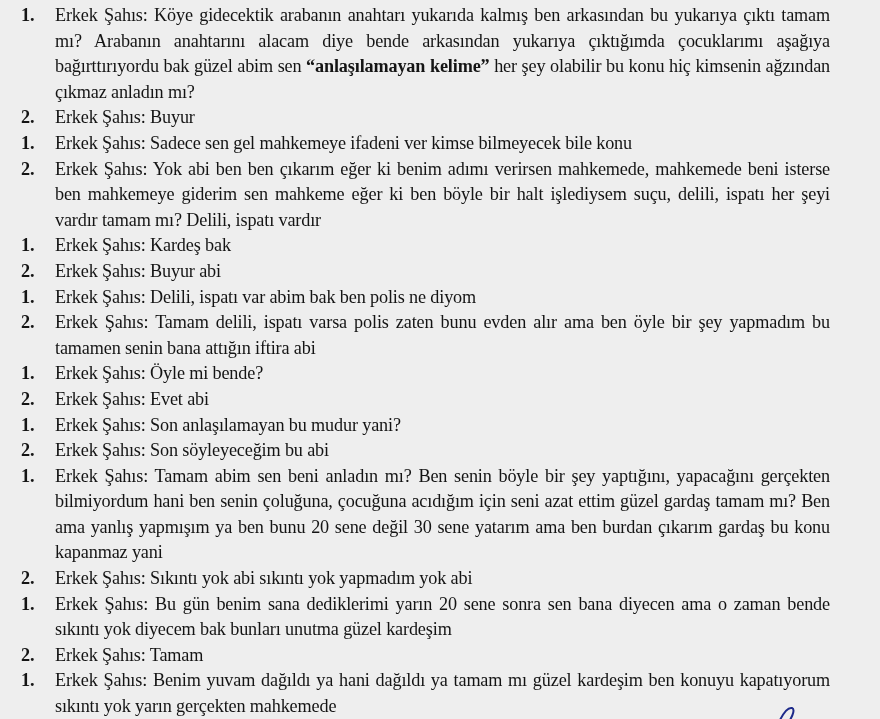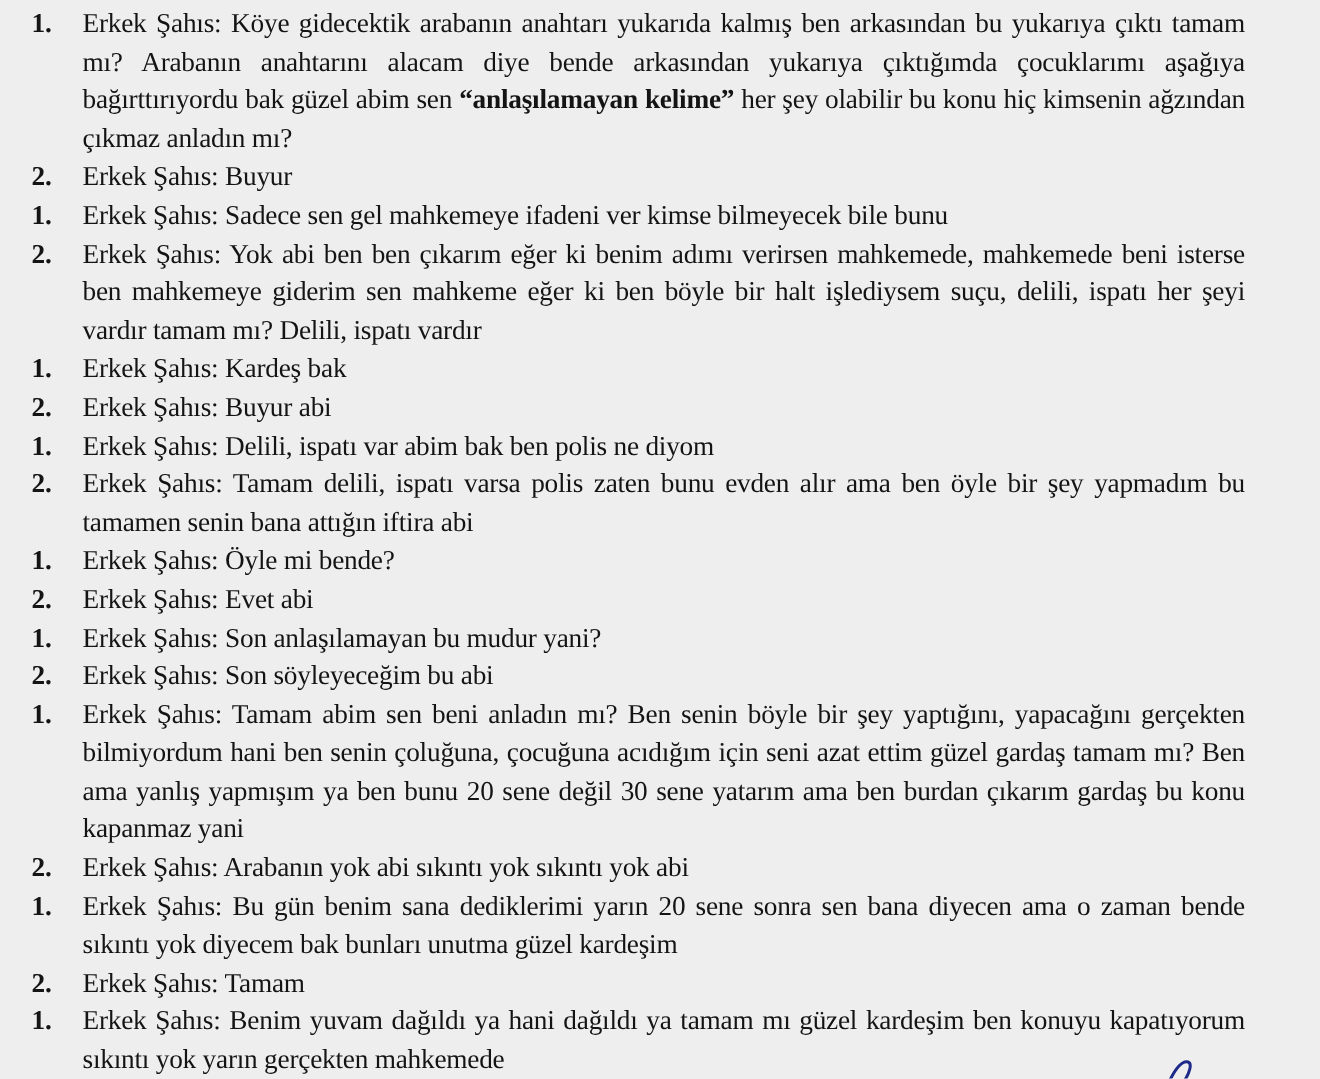--- a/index.html
+++ b/index.html
@@ -42,21 +42,21 @@
     <span>Köye gidecektik arabanın anahtarı yukarıda kalmış ben arkasından bu yukarıya çıktı tamam mı? Arabanın anahtarını alacam diye bende arkasından yukarıya çıktığımda çocuklarımı aşağıya bağırttırıyordu bak güzel abim sen </span><span class="inline-bold">“anlaşılamayan kelime”</span><span> her şey olabilir bu konu hiç kimsenin ağzından çıkmaz anladın mı?</span>
   </div>
   <div class="turn">
     <span class="num">2.</span>
     <span class="spk">Erkek Şahıs: </span>
     <span>Buyur</span>
   </div>
   <div class="turn">
     <span class="num">1.</span>
     <span class="spk">Erkek Şahıs: </span>
-    <span>Sadece sen gel mahkemeye ifadeni ver kimse bilmeyecek bile bunu</span>
+    <span>Sadece sen gel mahkemeye ifadeni ver kimse bilmeyecek bile konu</span>
   </div>
   <div class="turn">
     <span class="num">2.</span>
     <span class="spk">Erkek Şahıs: </span>
     <span>Yok abi ben ben çıkarım eğer ki benim adımı verirsen mahkemede, mahkemede beni isterse ben mahkemeye giderim sen mahkeme eğer ki ben böyle bir halt işlediysem suçu, delili, ispatı her şeyi vardır tamam mı? Delili, ispatı vardır</span>
   </div>
   <div class="turn">
     <span class="num">1.</span>
     <span class="spk">Erkek Şahıs: </span>
     <span>Kardeş bak</span>
@@ -97,21 +97,21 @@
     <span>Son söyleyeceğim bu abi</span>
   </div>
   <div class="turn">
     <span class="num">1.</span>
     <span class="spk">Erkek Şahıs: </span>
     <span>Tamam abim sen beni anladın mı? Ben senin böyle bir şey yaptığını, yapacağını gerçekten bilmiyordum hani ben senin çoluğuna, çocuğuna acıdığım için seni azat ettim güzel gardaş tamam mı? Ben ama yanlış yapmışım ya ben bunu 20 sene değil 30 sene yatarım ama ben burdan çıkarım gardaş bu konu kapanmaz yani</span>
   </div>
   <div class="turn">
     <span class="num">2.</span>
     <span class="spk">Erkek Şahıs: </span>
-    <span>Arabanın yok abi sıkıntı yok sıkıntı yok abi</span>
+    <span>Sıkıntı yok abi sıkıntı yok yapmadım yok abi</span>
   </div>
   <div class="turn">
     <span class="num">1.</span>
     <span class="spk">Erkek Şahıs: </span>
     <span>Bu gün benim sana dediklerimi yarın 20 sene sonra sen bana diyecen ama o zaman bende sıkıntı yok diyecem bak bunları unutma güzel kardeşim</span>
   </div>
   <div class="turn">
     <span class="num">2.</span>
     <span class="spk">Erkek Şahıs: </span>
     <span>Tamam</span>

